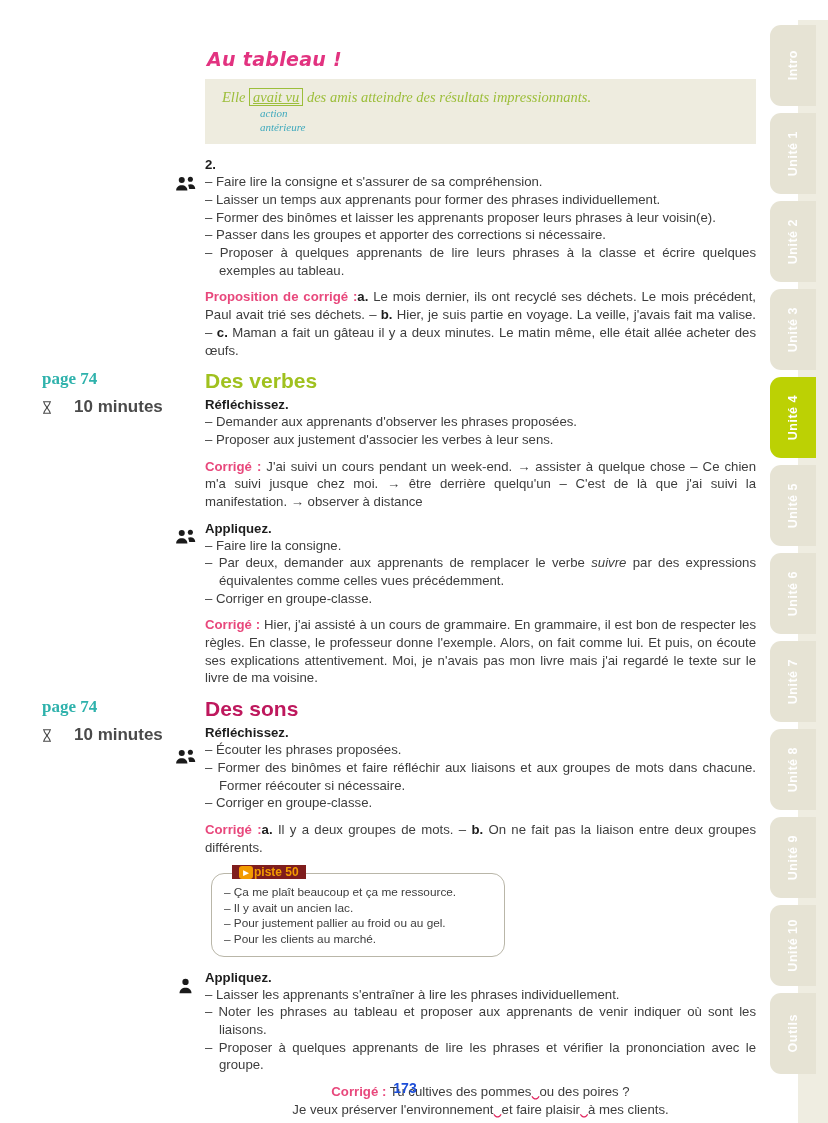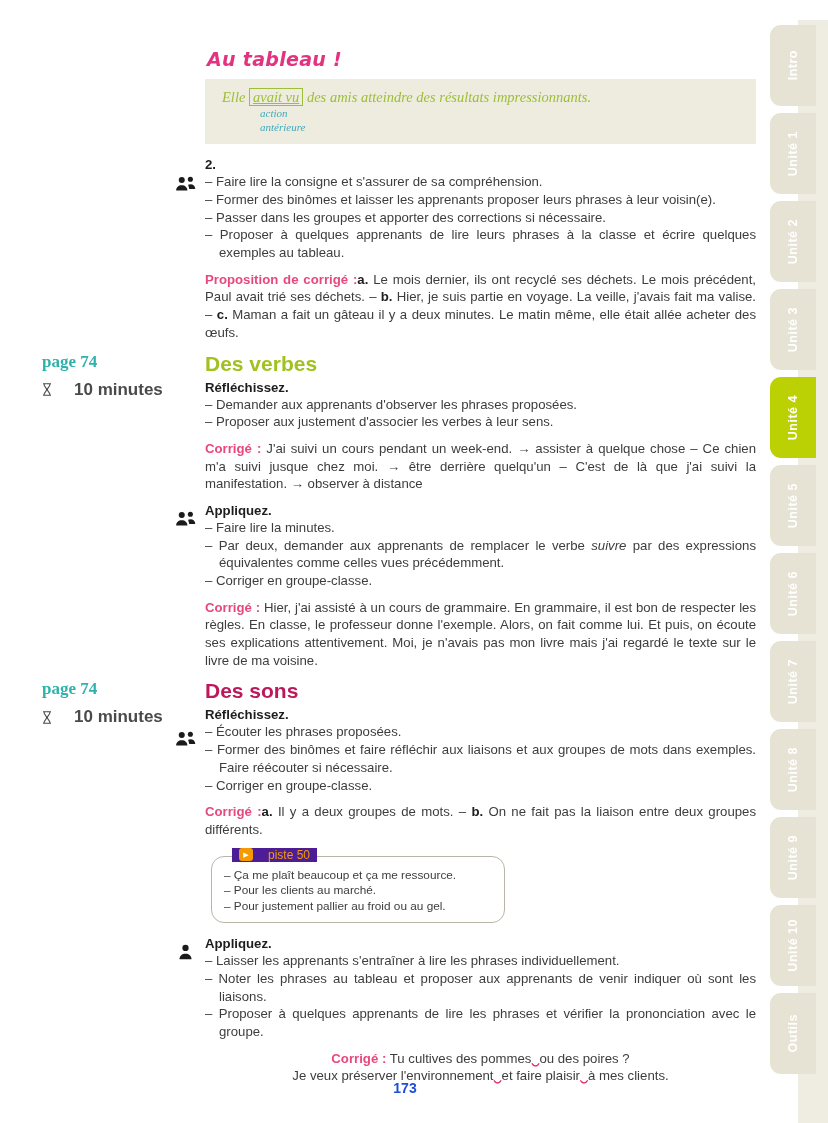--- a/index.html
+++ b/index.html
@@ -38,22 +38,22 @@
   .sub-heading{font-weight:bold;color:#1d1d1d;margin:1px 0 1px;}
 
   .pageref{position:absolute;left:-163px;top:0;width:130px;}
   .pageref .pg{font-family:"Liberation Serif", serif;font-weight:bold;font-size:17px;color:#2fb2ac;}
   .duration{display:flex;align-items:center;gap:22px;margin-top:8px;
     font-size:17px;font-weight:bold;color:#4a4a4a;}
   .duration svg{stroke:#4a4a4a;}
 
   .piste-box{width:268px;border:1.5px solid #b9b6a8;border-radius:13px;
     margin:17px 0 13px 6px;padding:11px 12px 8px;position:relative;font-size:11.8px;}
-  .piste-head{position:absolute;top:-9px;left:20px;background:#4c1d95;padding:0 7px;
-    display:flex;align-items:center;gap:15px;color:#f39b00;font-weight:normal;font-size:12px;}
+  .piste-head{position:absolute;top:-9px;left:20px;background:#7f1d1d;padding:0 7px;
+    display:flex;align-items:center;gap:1px;color:#f39b00;font-weight:bold;font-size:12px;}
   .play-icon{width:14px;height:13px;background:#f39b00;border-radius:3px;color:#fff;
     font-size:7px;display:flex;align-items:center;justify-content:center;line-height:1;}
   .piste-line{line-height:1.32;}
 
   .liaison{color:#e0245e;font-weight:bold;}
 
   .folio{position:absolute;top:1080px;left:205px;width:400px;text-align:center;
     font-weight:bold;font-size:14px;color:#1d4ed8;}
 
   
@@ -82,20 +82,21 @@
   <div class="list-wrap">
     <span class="gutter-icon">
       <svg width="21" height="16" viewBox="0 0 28 21">
           <circle cx="9" cy="5" r="4"></circle>
           <path d="M1.5 19c0-4.3 3.2-7 7.5-7s7.5 2.7 7.5 7z"></path>
           <circle cx="20.5" cy="4.2" r="3.4"></circle>
           <path d="M17.5 11.6c1-.6 2-.9 3-.9 3.8 0 6.5 2.5 6.5 6.3h-8z"></path>
         </svg>
     </span>
     <div class="bullet">– Faire lire la consigne et s'assurer de sa compréhension.</div>
+    <div class="bullet">– Laisser un temps aux apprenants pour former des phrases individuellement.</div>
     <div class="bullet">– Former des binômes et laisser les apprenants proposer leurs phrases à leur voisin(e).</div>
     <div class="bullet">– Passer dans les groupes et apporter des corrections si nécessaire.</div>
     <div class="bullet">– Proposer à quelques apprenants de lire leurs phrases à la classe et écrire quelques exemples au tableau.</div>
   </div>
   <p class="corr"><span class="clabel">Proposition de corrigé :</span><span class="b">a.</span><span> Le mois dernier, ils ont recyclé ses déchets. Le mois précédent, Paul avait trié ses déchets. – </span><span class="b">b.</span><span> Hier, je suis partie en voyage. La veille, j'avais fait ma valise. – </span><span class="b">c.</span><span> Maman a fait un gâteau il y a deux minutes. Le matin même, elle était allée acheter des œufs.</span></p>
 
   <div class="section">
     <div class="pageref">
       <div class="pg">page 74</div>
       <div class="duration">
@@ -113,21 +114,21 @@
     <div class="list-wrap">
       <span class="gutter-icon" style="top:8px">
         <svg width="21" height="16" viewBox="0 0 28 21">
             <circle cx="9" cy="5" r="4"></circle>
             <path d="M1.5 19c0-4.3 3.2-7 7.5-7s7.5 2.7 7.5 7z"></path>
             <circle cx="20.5" cy="4.2" r="3.4"></circle>
             <path d="M17.5 11.6c1-.6 2-.9 3-.9 3.8 0 6.5 2.5 6.5 6.3h-8z"></path>
           </svg>
       </span>
       <div class="sub-heading">Appliquez.</div>
-      <div class="bullet">– Faire lire la minutes.</div>
+      <div class="bullet">– Faire lire la consigne.</div>
       <div class="bullet"><span>– Par deux, demander aux apprenants de remplacer le verbe </span><span class="it">suivre</span><span> par des expressions équivalentes comme celles vues précédemment.</span></div>
       <div class="bullet">– Corriger en groupe-classe.</div>
     </div>
     <p class="corr"><span class="clabel">Corrigé :</span><span> Hier, j'ai assisté à un cours de grammaire. En grammaire, il est bon de respecter les règles. En classe, le professeur donne l'exemple. Alors, on fait comme lui. Et puis, on écoute ses explications attentivement. Moi, je n'avais pas mon livre mais j'ai regardé le texte sur le livre de ma voisine.</span></p>
   </div>
 
   <div class="section">
     <div class="pageref">
       <div class="pg">page 74</div>
       <div class="duration">
@@ -142,33 +143,34 @@
       <span class="gutter-icon" style="top:24px">
         <svg width="21" height="16" viewBox="0 0 28 21">
             <circle cx="9" cy="5" r="4"></circle>
             <path d="M1.5 19c0-4.3 3.2-7 7.5-7s7.5 2.7 7.5 7z"></path>
             <circle cx="20.5" cy="4.2" r="3.4"></circle>
             <path d="M17.5 11.6c1-.6 2-.9 3-.9 3.8 0 6.5 2.5 6.5 6.3h-8z"></path>
           </svg>
       </span>
       <div class="sub-heading">Réfléchissez.</div>
       <div class="bullet">– Écouter les phrases proposées.</div>
-      <div class="bullet">– Former des binômes et faire réfléchir aux liaisons et aux groupes de mots dans exemples. Faire réécouter si nécessaire.</div>
+      <div class="bullet">– Former des binômes et faire réfléchir aux liaisons et aux groupes de mots dans chacune. Former réécouter si nécessaire.</div>
       <div class="bullet">– Corriger en groupe-classe.</div>
     </div>
     <p class="corr"><span class="clabel">Corrigé :</span><span class="b">a.</span><span> Il y a deux groupes de mots. – </span><span class="b">b.</span><span> On ne fait pas la liaison entre deux groupes différents.</span></p>
 
     <div class="piste-box">
       <div class="piste-head">
         <span class="play-icon">▶</span>
         <span>piste 50</span>
       </div>
       <div class="piste-line">– Ça me plaît beaucoup et ça me ressource.</div>
+      <div class="piste-line">– Il y avait un ancien lac.</div>
+      <div class="piste-line">– Pour justement pallier au froid ou au gel.</div>
       <div class="piste-line">– Pour les clients au marché.</div>
-      <div class="piste-line">– Pour justement pallier au froid ou au gel.</div>
     </div>
 
     <div class="list-wrap">
       <span class="gutter-icon" style="top:8px">
         <svg width="15" height="16" viewBox="0 0 20 21">
             <circle cx="10" cy="5" r="4.2"></circle>
             <path d="M2 20c0-4.6 3.5-7.3 8-7.3s8 2.7 8 7.3z"></path>
           </svg>
       </span>
       <div class="sub-heading">Appliquez.</div>

